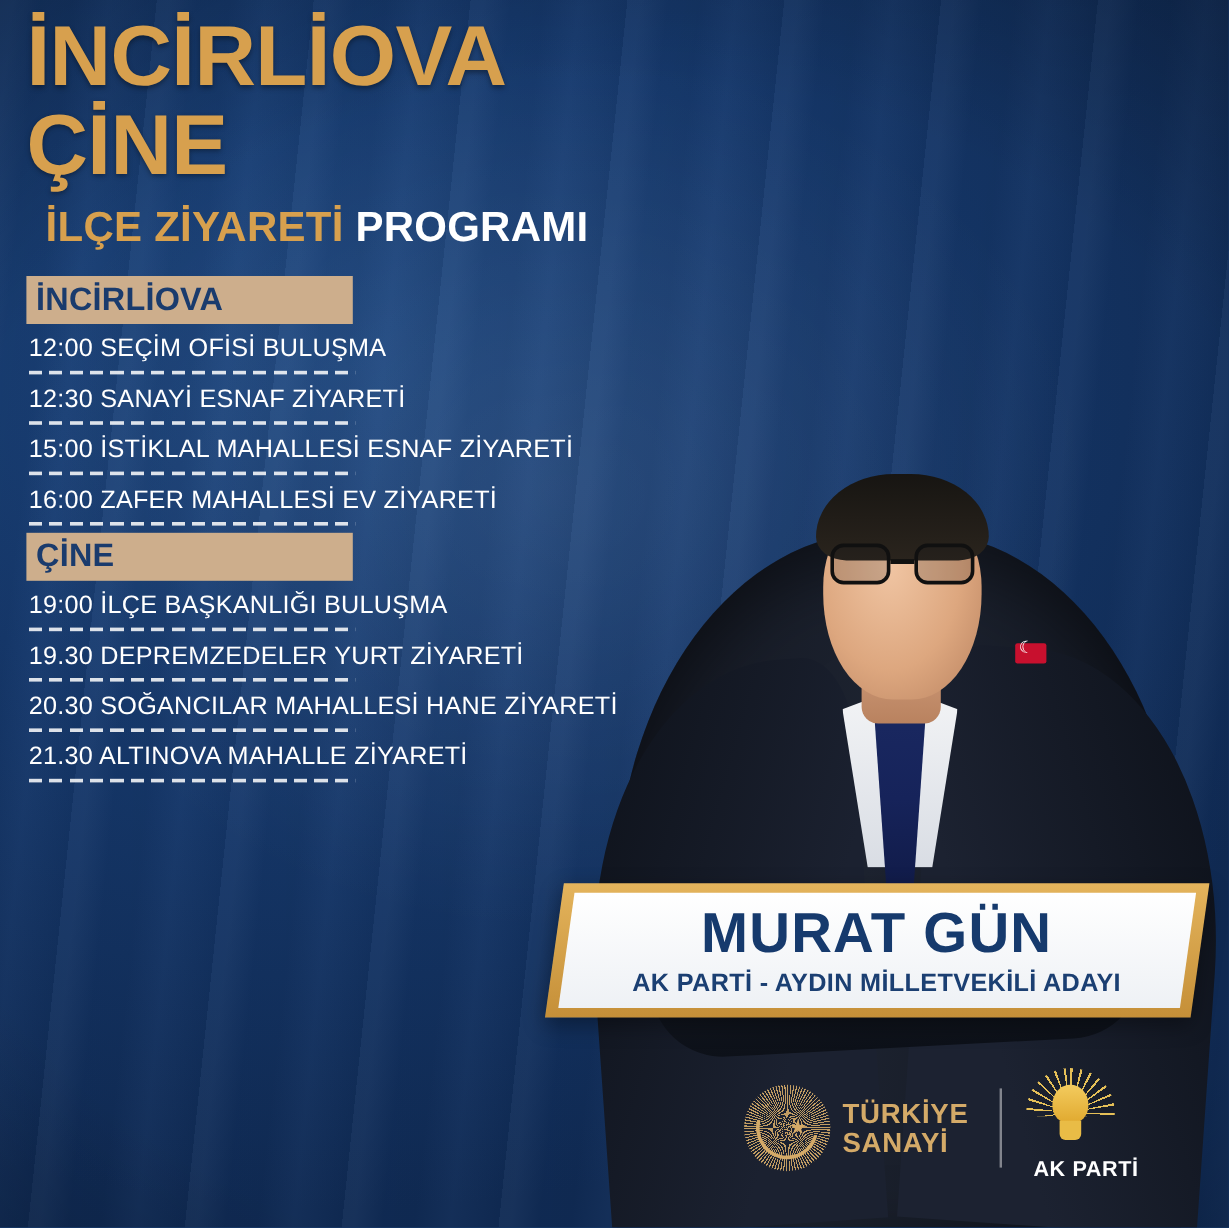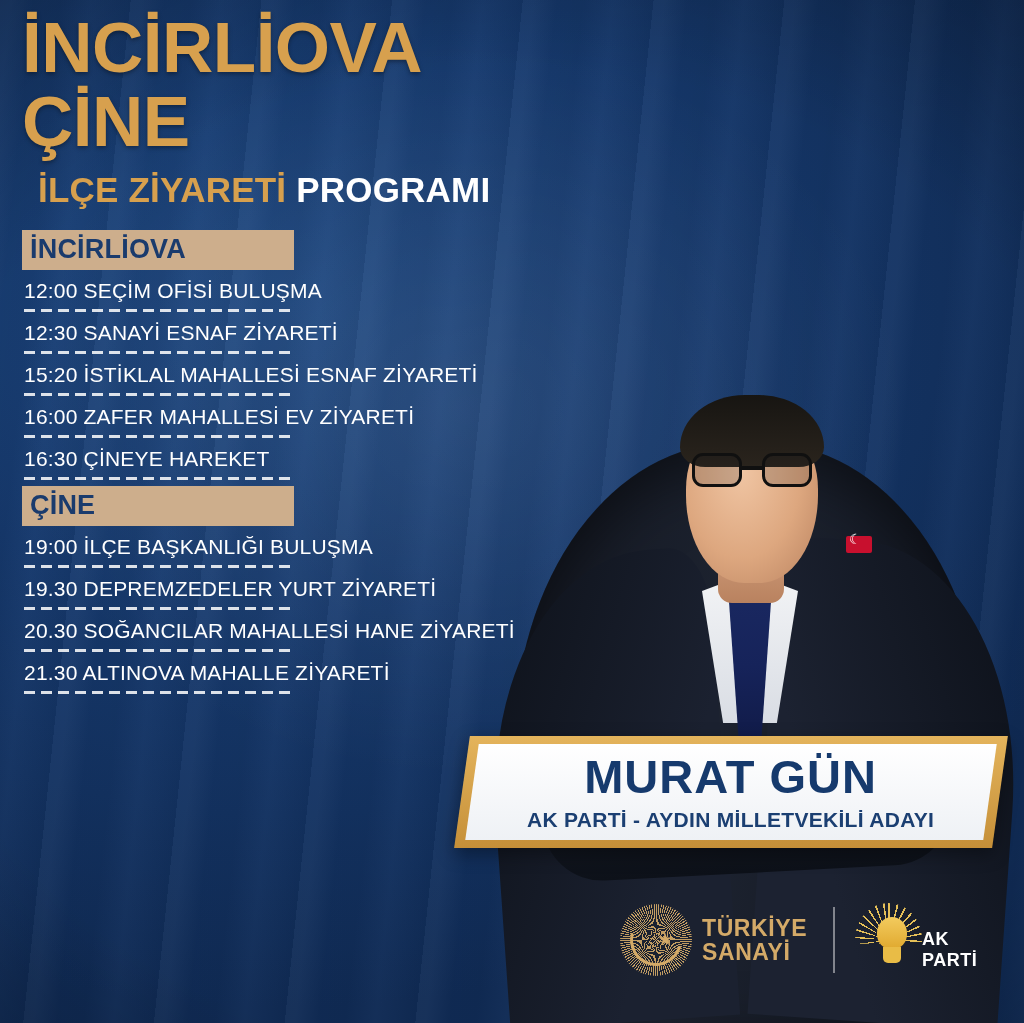--- a/index.html
+++ b/index.html
@@ -334,21 +334,21 @@
   .ty-text div {
     color: #d4aa68;
     font-size: 23px;
     font-weight: 700;
     letter-spacing: 0.6px;
   }
   .divider {
     width: 2px; height: 66px;
     background: rgba(255,255,255,.45);
   }
-  .ak-logo { display: flex; align-items: flex-end; gap: 6px; }
+  .ak-logo { display: flex; flex-direction: column; align-items: flex-start; gap: 6px; }
   .ak-bulb {
     position: relative;
     width: 62px; height: 62px;
   }
   .ak-bulb .rays {
     position: absolute; inset: -6px;
     background: repeating-conic-gradient(from 0deg, rgba(240,200,90,.95) 0deg 3deg, rgba(240,200,90,0) 3deg 13deg);
     border-radius: 50%;
     clip-path: polygon(0 0, 100% 0, 100% 55%, 0 55%);
   }
@@ -385,23 +385,22 @@
     <div class="title-line second">ÇİNE</div>
 
     <div class="subtitle">
       <span class="hl">İLÇE ZİYARETİ</span><span> PROGRAMI</span>
     </div>
 
 
     <div class="section-head">İNCİRLİOVA</div>
     <div class="item">12:00 SEÇİM OFİSİ BULUŞMA</div>
     <div class="item">12:30 SANAYİ ESNAF ZİYARETİ</div>
-    <div class="item">15:20 İSTİKLAL MAHALLESİ ESNAF ZİYARETİ</div>
+    <div class="item">15:00 İSTİKLAL MAHALLESİ ESNAF ZİYARETİ</div>
     <div class="item">16:00 ZAFER MAHALLESİ EV ZİYARETİ</div>
-    <div class="item">16:30 ÇİNEYE HAREKET</div>
 
     <div class="section-head second">ÇİNE</div>
     <div class="item">19:00 İLÇE BAŞKANLIĞI BULUŞMA</div>
     <div class="item">19.30 DEPREMZEDELER YURT ZİYARETİ</div>
     <div class="item">20.30 SOĞANCILAR MAHALLESİ HANE ZİYARETİ</div>
     <div class="item">21.30 ALTINOVA MAHALLE ZİYARETİ</div>
   </div>
 
   <div class="person">
     <div class="p-suit"></div>

